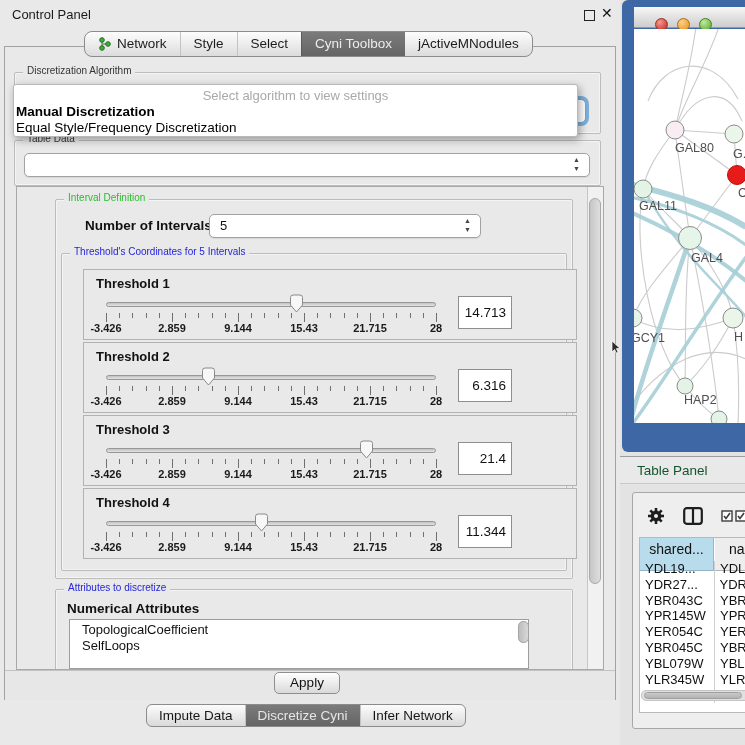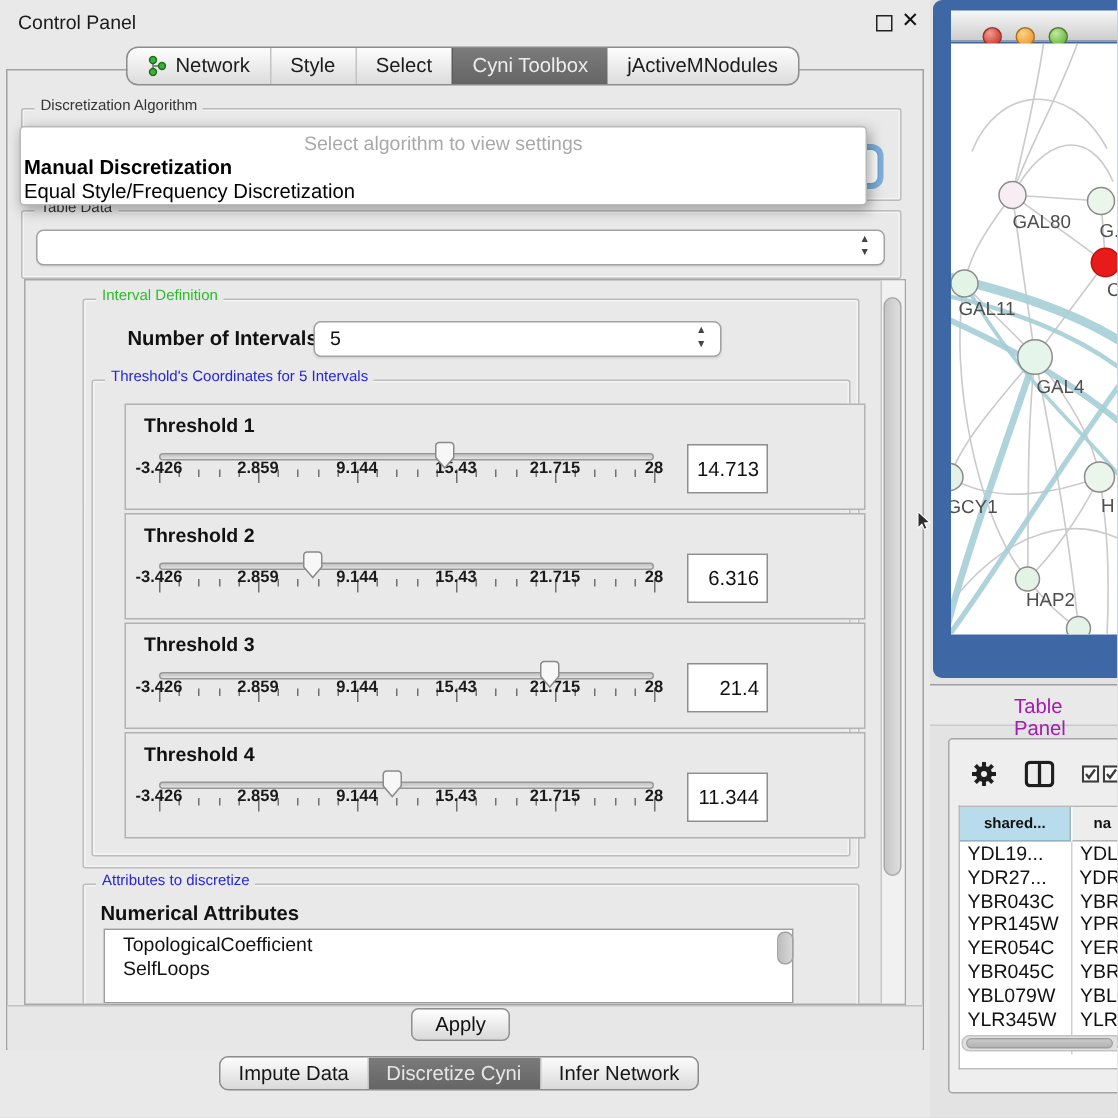--- a/index.html
+++ b/index.html
@@ -37,44 +37,44 @@
   .scrollpane{position:absolute;left:16px;top:186px;width:588px;height:484px;border:1px solid #a8a8a8;overflow:hidden;background:#e9e9e9;}
   .vsb-track{position:absolute;left:587px;top:187px;width:16px;height:482px;background:#f1f1f1;border-left:1px solid #c6c6c6;}
   .vsb-thumb{position:absolute;left:589px;top:198px;width:12px;height:386px;border:1px solid #a8a8a8;border-radius:6px;background:linear-gradient(90deg,#c6c6c6,#dedede);}
   
   .threshold{position:absolute;left:66px;width:494px;height:71px;border:1px solid #b2b2b2;background:#e9e9e9;}
   .th-label{position:absolute;left:12px;top:6px;font-weight:bold;font-size:13px;}
   .track{position:absolute;left:22px;top:32px;width:330px;height:5px;border:1px solid #979797;border-radius:3px;background:linear-gradient(#c2c2c2,#e3e3e3);}
   .thumb{position:absolute;top:24px;width:15px;height:19px;}
   .ticks{position:absolute;left:0;top:43px;width:100%;height:10px;}
   .tick{position:absolute;top:0;width:1px;background:#707070;}
-  .tick-labels{position:absolute;left:0;top:36px;width:100%;height:13px;}
+  .tick-labels{position:absolute;left:0;top:52px;width:100%;height:13px;}
   .tick-lab{position:absolute;transform:translateX(-50%);font-size:11px;font-weight:bold;color:#1a1a1a;white-space:nowrap;}
   .value-box{position:absolute;left:374px;top:26px;width:54px;height:33px;background:#fff;border:1px solid #8e8e8e;line-height:31px;text-align:right;padding-right:5px;font-size:13.5px;}
   
   .attr-list{position:absolute;left:68px;top:618px;width:460px;height:50px;background:#fff;border:1px solid #9d9d9d;overflow:hidden;padding:2px 0 0 12px;}
   .attr-item{font-size:13px;line-height:15.5px;color:#111;}
   .attr-sb{position:absolute;left:517px;top:620px;width:11px;height:22px;border:1px solid #a3a3a3;border-radius:5px;background:linear-gradient(90deg,#bdbdbd,#d8d8d8);}
   
   .south{position:absolute;left:5px;top:670px;width:610px;height:30px;background:#e7e7e7;border-top:1px solid #c2c2c2;}
   .apply-btn{position:absolute;left:274px;top:672px;width:66px;height:22px;border:1px solid #8f8f8f;border-radius:5px;background:linear-gradient(#fff,#d9d9d9);text-align:center;line-height:20px;font-size:13.5px;}
   .bottombar{position:absolute;left:146px;top:704px;height:23px;display:flex;border:1px solid #8c8c8c;border-radius:6px;overflow:hidden;background:linear-gradient(#fcfcfc,#dadada);}
   .btab{padding:0 12px;line-height:21px;font-size:13.5px;color:#161616;border-left:1px solid #c3c3c3;}
   .btab:first-child{border-left:none;}
   .btab.sel{background:linear-gradient(#7b7b7b,#656565);color:#e6e6e6;}
   
   .netwin{position:absolute;left:622px;top:0;width:123px;height:452px;background:#3e68a5;border-radius:6px 0 0 6px;}
   .net-titlebar{position:absolute;left:634px;top:7px;width:111px;height:21px;background:linear-gradient(#f7f7f7,#cdcdcd);border-bottom:1px solid #9a9a9a;}
   .light{position:absolute;top:11px;width:13px;height:13px;border-radius:50%;}
   .net-canvas{position:absolute;left:634px;top:29px;width:111px;height:394px;background:#fff;overflow:hidden;}
   .tp-bar{position:absolute;left:620px;top:456px;width:125px;height:28px;background:#e9e9e9;border-top:1px solid #9e9e9e;border-bottom:1px solid #c9c9c9;}
-  .tp-title{position:absolute;left:17px;top:6px;font-size:13.5px;color:#a21caf;margin-left:39px;}
+  .tp-title{position:absolute;left:17px;top:6px;font-size:13.5px;color:#14532d;}
   .tp-panel{position:absolute;left:632px;top:492px;width:120px;height:237px;background:#eee;border:1px solid #a7a7a7;border-radius:3px;}
   .tp-table{position:absolute;left:6px;top:44px;width:114px;height:176px;background:#fff;border:1px solid #b9b9b9;border-right:none;overflow:hidden;}
-  .tp-hcell{position:absolute;top:0;height:23px;line-height:23px;text-align:center;font-size:10px;border-right:1px solid #9db6c2;font-weight:bold;}
+  .tp-hcell{position:absolute;top:0;height:33px;line-height:23px;text-align:center;font-size:14px;border-right:1px solid #9db6c2;}
   .tp-rows{position:absolute;left:0;top:23px;width:114px;height:142px;overflow:hidden;}
   .tp-row{display:flex;height:15.8px;line-height:15.8px;font-size:13px;}
   .tp-c1{width:74px;padding-left:5px;overflow:hidden;white-space:nowrap;}
   .tp-c2{padding-left:6px;overflow:hidden;white-space:nowrap;}
   .col-div{position:absolute;left:74px;top:23px;width:1px;height:142px;background:#cfcfcf;}
   .hsb-track{position:absolute;left:1px;top:152px;width:110px;height:11px;background:#e0e0e0;border-radius:5px;border:1px solid #c4c4c4;}
   .hsb-thumb{position:absolute;left:2px;top:1px;width:98px;height:7px;background:linear-gradient(#c9c9c9,#b3b3b3);border-radius:4px;border:1px solid #a0a0a0;}
   svg text{font-family:"Liberation Sans","DejaVu Sans",sans-serif;}
 </style>
 </head>

